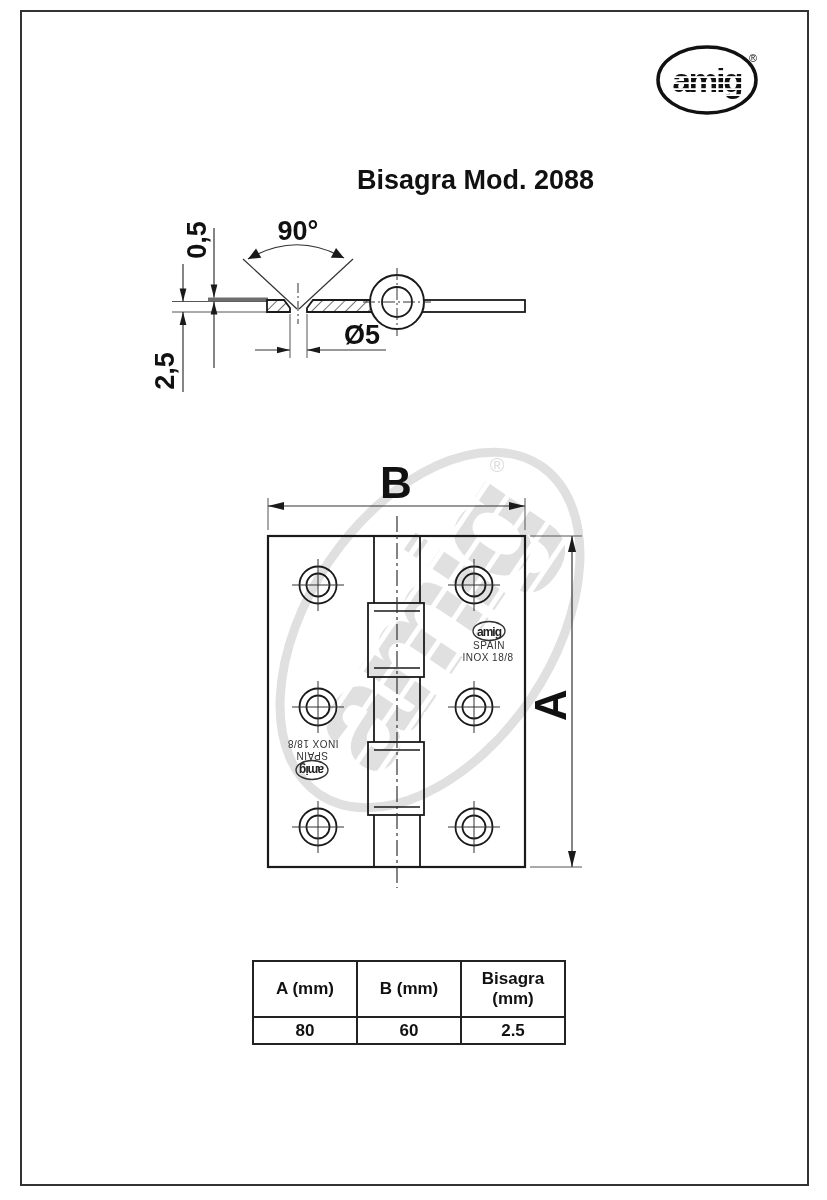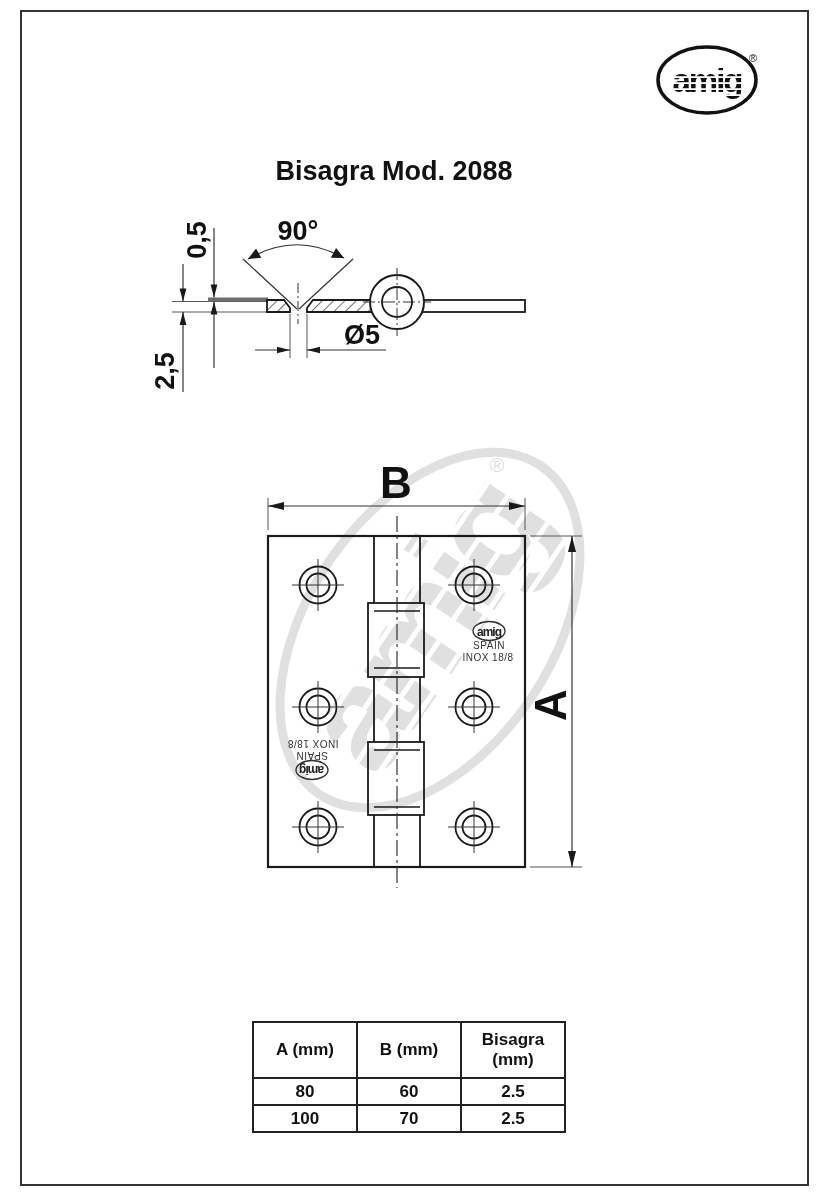--- a/index.html
+++ b/index.html
@@ -1,23 +1,23 @@
 <!DOCTYPE html>
 <html><head>
 <meta charset="utf-8">
 <style>
   html,body{margin:0;padding:0;background:#fff;}
   .sheet{position:relative;width:827px;height:1200px;background:#fff;overflow:hidden;
          font-family:"Liberation Sans",sans-serif;}
   .frame{position:absolute;left:20px;top:10px;width:785px;height:1172px;
          border:2px solid #333;}
-  .title{position:absolute;left:194px;top:138px;width:400px;text-align:center;
+  .title{position:absolute;left:194px;top:147px;width:400px;text-align:right;
          font-size:27px;font-weight:bold;color:#111;letter-spacing:0px;}
   .drawing{position:absolute;left:0;top:0;width:827px;height:1200px;}
-  .size-table{position:absolute;left:252px;top:1021px;border-collapse:collapse;
+  .size-table{position:absolute;left:252px;top:960px;border-collapse:collapse;
               table-layout:fixed;}
   .size-table th,.size-table td{border:2px solid #222;text-align:center;
               font-weight:bold;color:#111;font-family:"Liberation Sans",sans-serif;}
   .size-table th{width:98px;height:54px;font-size:17px;line-height:1.15;padding:0 2px;}
   .size-table td{height:23px;font-size:17px;padding:1px 4px;}
 </style>
 </head>
 <body>
 
 <div class="sheet">
@@ -199,21 +199,16 @@
         <th>B (mm)</th>
         <th>Bisagra (mm)</th>
       </tr>
     </thead>
     <tbody>
         <tr>
           <td>80</td>
           <td>60</td>
           <td>2.5</td>
         </tr>
-        <tr>
-          <td>100</td>
-          <td>70</td>
-          <td>2.5</td>
-        </tr>
       </tbody>
   </table>
 
 </div>
 
 </body></html>

